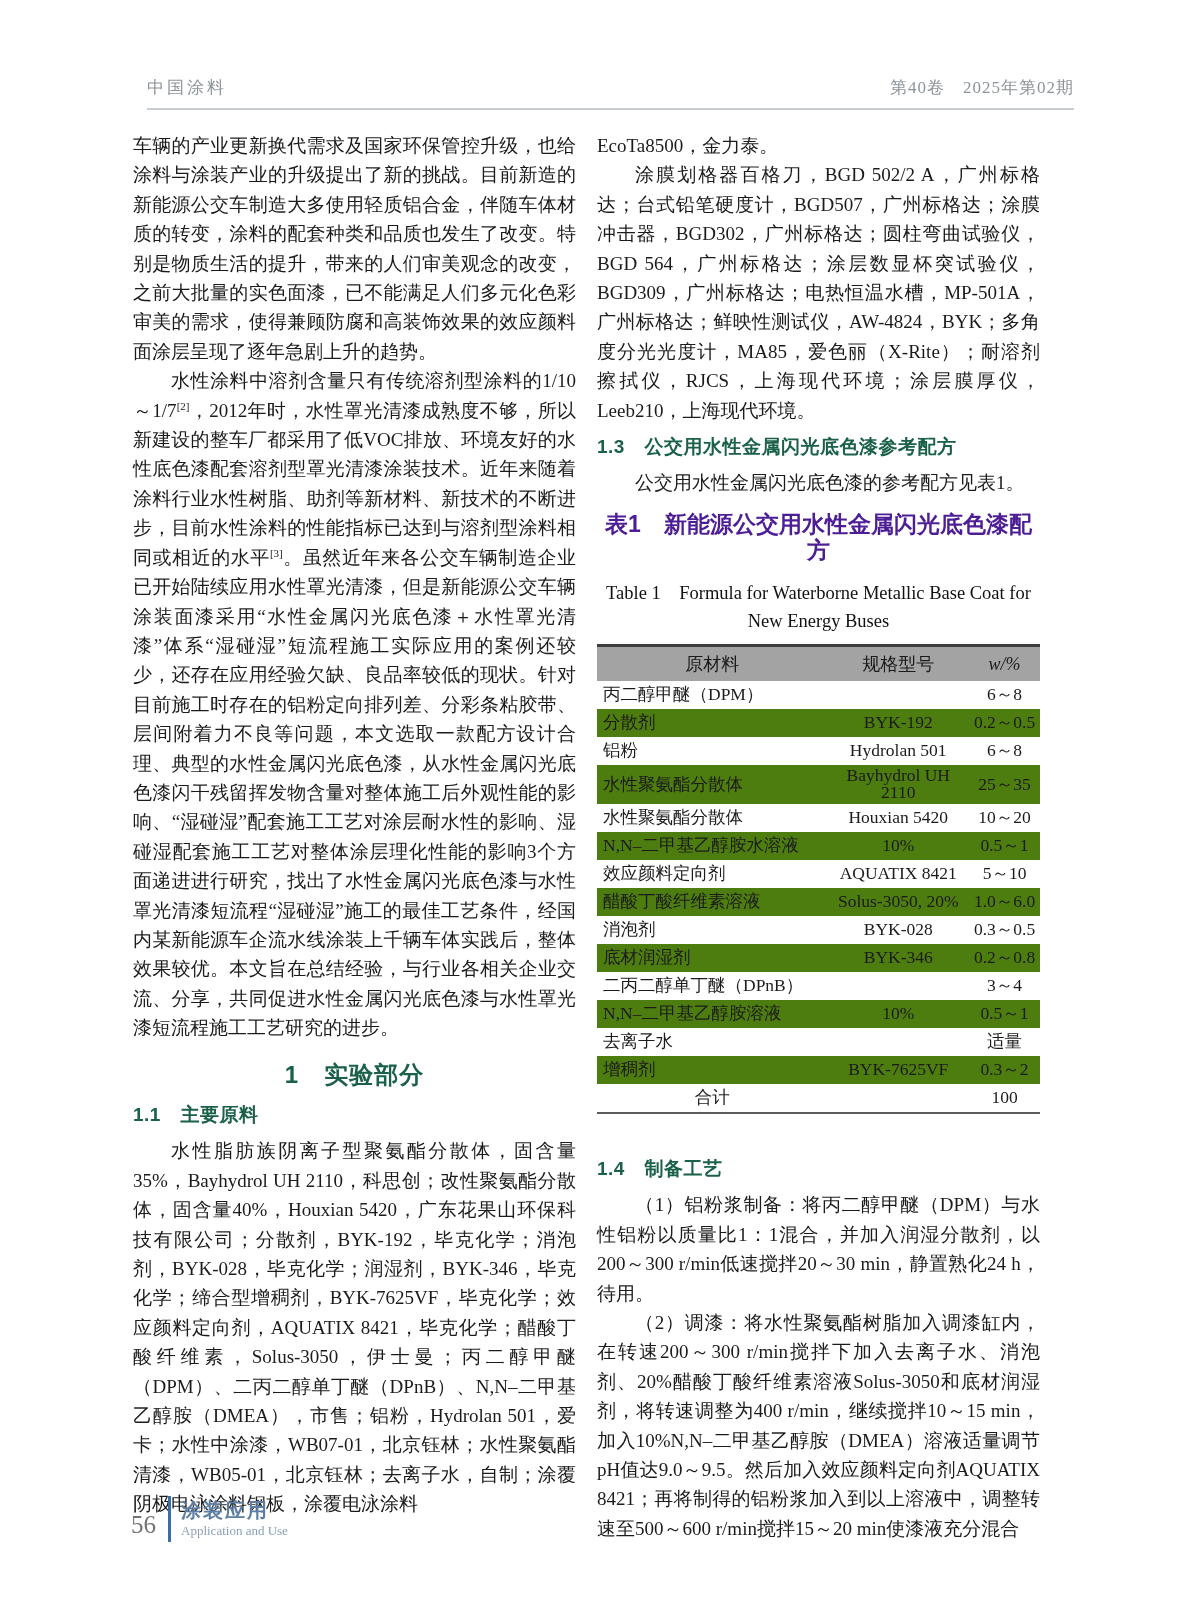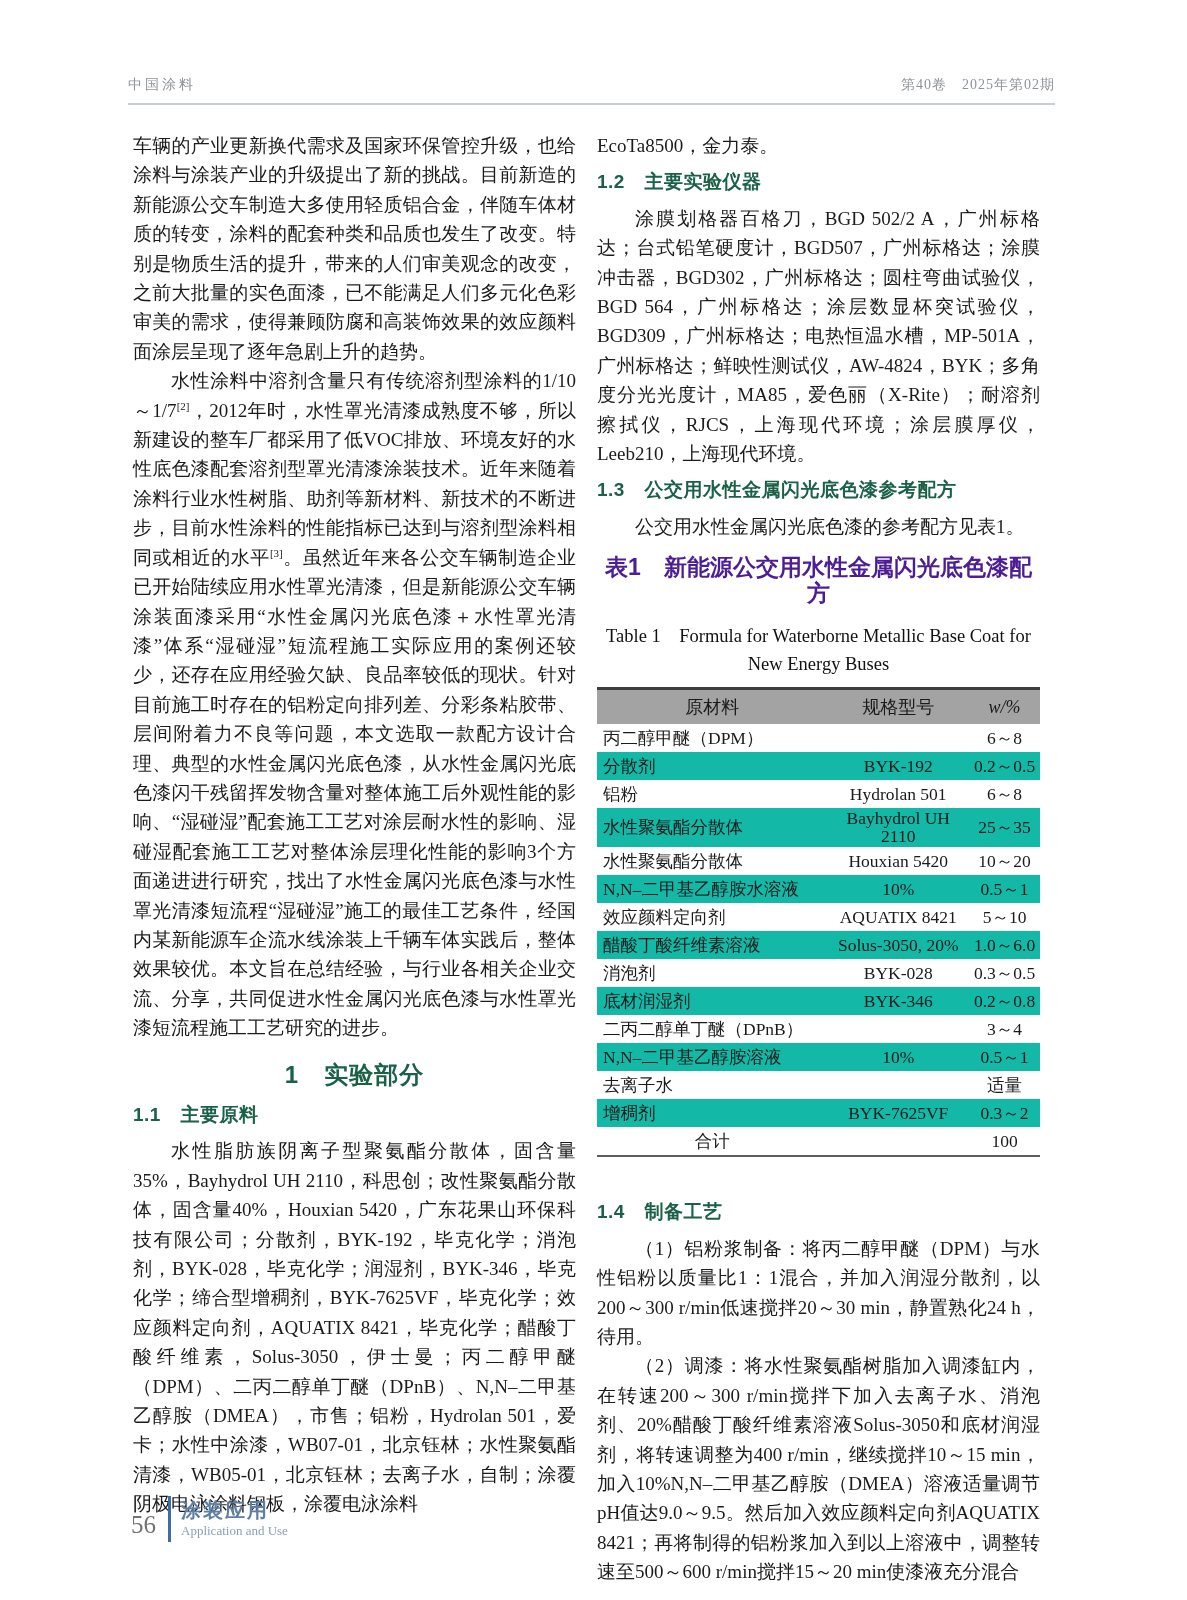--- a/index.html
+++ b/index.html
@@ -7,23 +7,23 @@
   body {
     width: 1187px; height: 1600px;
     position: relative;
     background: #ffffff;
     font-family: "Liberation Serif", "DejaVu Serif", serif;
     color: #1b1b1b;
   }
 
   
   .page-header {
-    position: absolute; left: 128px; top: 76px; width: 927px;
+    position: absolute; left: 147px; top: 76px; width: 927px;
     display: flex; justify-content: space-between; align-items: flex-end;
-    font-size: 14px; color: #8d9499; letter-spacing: 3px;
+    font-size: 17px; color: #8d9499; letter-spacing: 3px;
     padding-bottom: 9px; border-bottom: 2px solid #c8cdd2;
   }
   .page-header .issue { letter-spacing: 1px; }
 
   
   .col {
     position: absolute; top: 131px; width: 443px;
     font-size: 19px; line-height: 29.4px;
     text-align: justify;
   }
@@ -63,21 +63,21 @@
     border-top: 3px solid #3c3f3e;
     border-bottom: 2px solid #5a5d5c;
     font-size: 17.5px; line-height: 1;
   }
   .trow {
     display: grid; grid-template-columns: 52% 32% 16%;
     align-items: center; min-height: 28px;
     text-align: left;
   }
   .trow.thead { background: #a3a3a3; min-height: 34px; font-size: 18px; }
-  .trow.stripe { background: #14b8a6; }
+  .trow.stripe { background: #4d7c0f; }
   .tc { padding: 2px 0; }
   .tc-mat { padding-left: 6px; }
   .thead .tc-mat { text-align: center; padding-left: 0; }
   .tc-spec { text-align: center; }
   .tc-w { text-align: center; }
   .thead .tc-w { font-style: italic; }
   .trow-total .tc-mat { text-align: center; padding-left: 0; }
 
   
   .page-footer {
@@ -104,21 +104,20 @@
 <div class="col col-left">
   <p>车辆的产业更新换代需求及国家环保管控升级，也给涂料与涂装产业的升级提出了新的挑战。目前新造的新能源公交车制造大多使用轻质铝合金，伴随车体材质的转变，涂料的配套种类和品质也发生了改变。特别是物质生活的提升，带来的人们审美观念的改变，之前大批量的实色面漆，已不能满足人们多元化色彩审美的需求，使得兼顾防腐和高装饰效果的效应颜料面涂层呈现了逐年急剧上升的趋势。</p>
   <p class="indent"><span>水性涂料中溶剂含量只有传统溶剂型涂料的1/10～1/7</span><sup>[2]</sup><span>，2012年时，水性罩光清漆成熟度不够，所以新建设的整车厂都采用了低VOC排放、环境友好的水性底色漆配套溶剂型罩光清漆涂装技术。近年来随着涂料行业水性树脂、助剂等新材料、新技术的不断进步，目前水性涂料的性能指标已达到与溶剂型涂料相同或相近的水平</span><sup>[3]</sup><span>。虽然近年来各公交车辆制造企业已开始陆续应用水性罩光清漆，但是新能源公交车辆涂装面漆采用“水性金属闪光底色漆＋水性罩光清漆”体系“湿碰湿”短流程施工实际应用的案例还较少，还存在应用经验欠缺、良品率较低的现状。针对目前施工时存在的铝粉定向排列差、分彩条粘胶带、层间附着力不良等问题，本文选取一款配方设计合理、典型的水性金属闪光底色漆，从水性金属闪光底色漆闪干残留挥发物含量对整体施工后外观性能的影响、“湿碰湿”配套施工工艺对涂层耐水性的影响、湿碰湿配套施工工艺对整体涂层理化性能的影响3个方面递进进行研究，找出了水性金属闪光底色漆与水性罩光清漆短流程“湿碰湿”施工的最佳工艺条件，经国内某新能源车企流水线涂装上千辆车体实践后，整体效果较优。本文旨在总结经验，与行业各相关企业交流、分享，共同促进水性金属闪光底色漆与水性罩光漆短流程施工工艺研究的进步。</span></p>
   <h2 class="sec1">1　实验部分</h2>
   <h3 class="sec2">1.1　主要原料</h3>
   <p class="indent">水性脂肪族阴离子型聚氨酯分散体，固含量35%，Bayhydrol UH 2110，科思创；改性聚氨酯分散体，固含量40%，Houxian 5420，广东花果山环保科技有限公司；分散剂，BYK-192，毕克化学；消泡剂，BYK-028，毕克化学；润湿剂，BYK-346，毕克化学；缔合型增稠剂，BYK-7625VF，毕克化学；效应颜料定向剂，AQUATIX 8421，毕克化学；醋酸丁酸纤维素，Solus-3050，伊士曼；丙二醇甲醚（DPM）、二丙二醇单丁醚（DPnB）、N,N–二甲基乙醇胺（DMEA），市售；铝粉，Hydrolan 501，爱卡；水性中涂漆，WB07-01，北京钰林；水性聚氨酯清漆，WB05-01，北京钰林；去离子水，自制；涂覆阴极电泳涂料钢板，涂覆电泳涂料</p>
 </div>
 
 <div class="col col-right">
   <p>EcoTa8500，金力泰。</p>
-  <h3 class="sec2">1.2　主要实验仪器</h3>
   <p class="indent">涂膜划格器百格刀，BGD 502/2 A，广州标格达；台式铅笔硬度计，BGD507，广州标格达；涂膜冲击器，BGD302，广州标格达；圆柱弯曲试验仪，BGD 564，广州标格达；涂层数显杯突试验仪，BGD309，广州标格达；电热恒温水槽，MP-501A，广州标格达；鲜映性测试仪，AW-4824，BYK；多角度分光光度计，MA85，爱色丽（X-Rite）；耐溶剂擦拭仪，RJCS，上海现代环境；涂层膜厚仪，Leeb210，上海现代环境。</p>
   <h3 class="sec2">1.3　公交用水性金属闪光底色漆参考配方</h3>
   <p class="indent">公交用水性金属闪光底色漆的参考配方见表1。</p>
 
   <div class="table-block">
     <div class="tcap-zh">表1　新能源公交用水性金属闪光底色漆配方</div>
     <div class="tcap-en">
       <div>Table 1　Formula for Waterborne Metallic Base Coat for</div>
       <div>New Energy Buses</div>
     </div>

